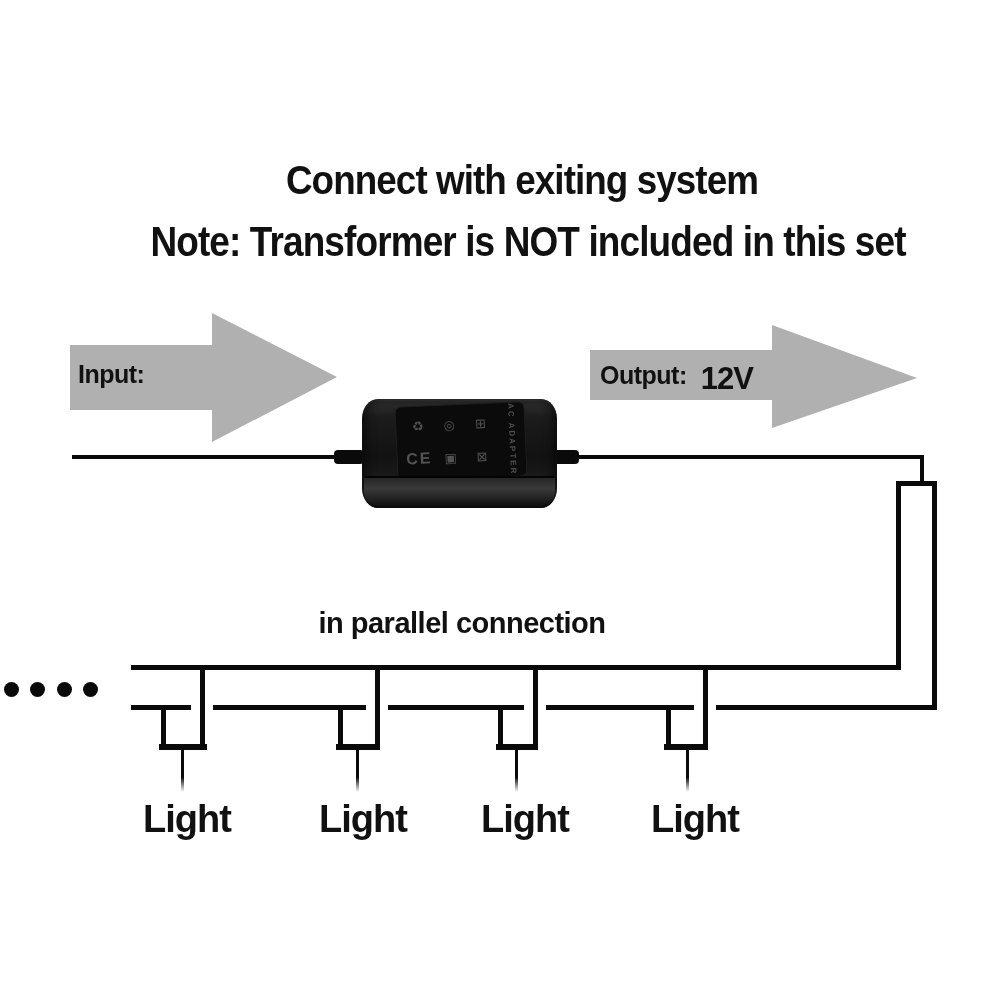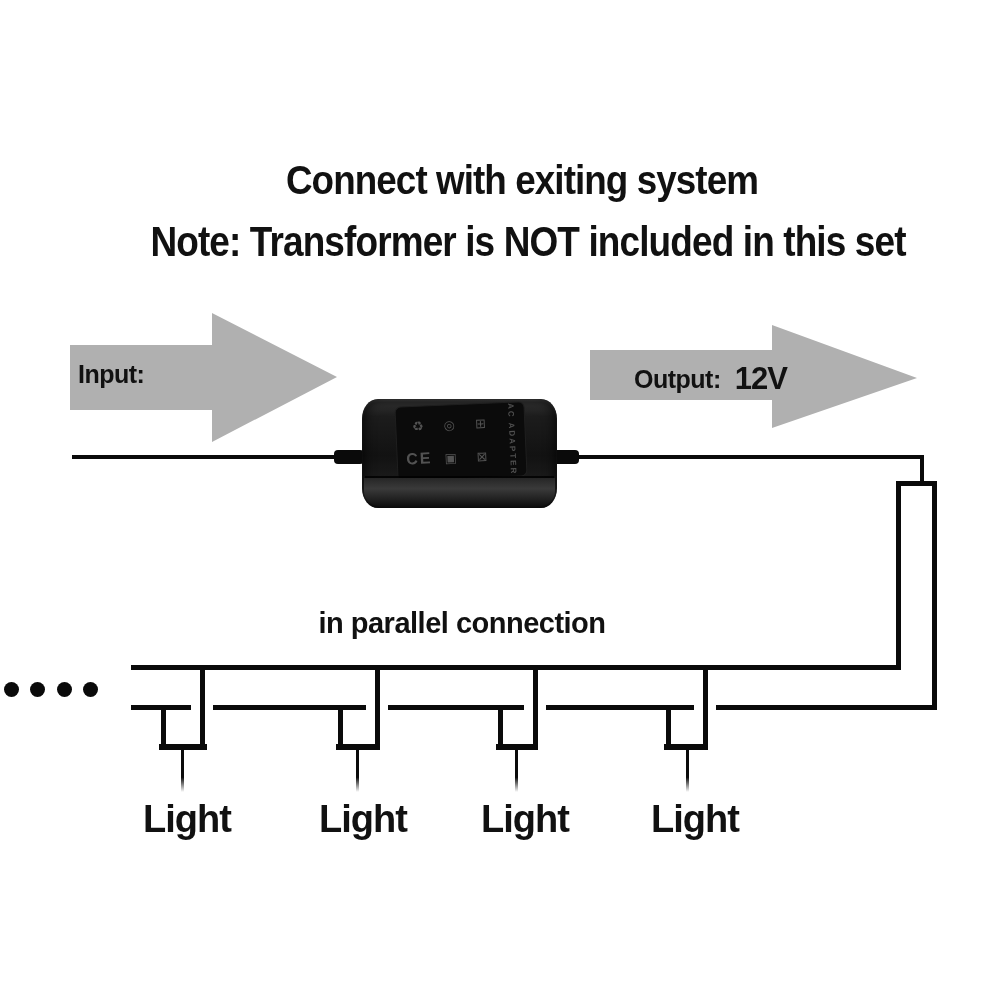--- a/index.html
+++ b/index.html
@@ -13,21 +13,21 @@
   .note{top:218px;font-size:42px;letter-spacing:-1px;transform:translateX(28px) scaleX(.88);}
   .caption{top:607px;font-size:29px;letter-spacing:-.5px;transform:translateX(-38px);}
   
   .wire{position:absolute;background:var(--wire,#0a0a0a);}
   .lead{position:absolute;width:3px;height:42px;
         background:linear-gradient(to bottom,var(--wire,#0a0a0a) 65%,rgba(10,10,10,0));}
   .dot{position:absolute;width:15px;height:15px;border-radius:50%;background:var(--wire,#0a0a0a);top:682px;}
   
   .arrow-svg{position:absolute;}
   .arrow-svg polygon{fill:var(--arrow,#b0b0b0);}
-  .arrow-label{position:absolute;display:flex;align-items:center;gap:7px;font-weight:bold;}
+  .arrow-label{position:absolute;display:flex;align-items:flex-start;gap:7px;font-weight:bold;}
   .arrow-label .pfx{font-size:25px;letter-spacing:-.5px;}
   .arrow-label .val{font-size:31px;letter-spacing:-1px;}
   
   .light-label{position:absolute;top:798px;width:150px;text-align:center;
                font-size:38px;font-weight:bold;letter-spacing:-1px;}
   
   .adapter{position:absolute;left:362px;top:399px;width:195px;height:109px;
     border-radius:16px/20px;z-index:5;
     background:linear-gradient(180deg,#3a3a3a 0%,#1c1c1c 16%,#121212 52%,#1b1b1b 74%,#323232 90%,#141414 100%);
     box-shadow:inset 0 0 14px #000, inset 0 2px 2px rgba(255,255,255,.12);}
@@ -55,21 +55,21 @@
   <svg class="arrow-svg" style="left:70px;top:313px;" width="267" height="129" viewBox="0 0 267 129">
     <polygon points="0,32 142,32 142,0 267,64 142,129 142,97 0,97"></polygon>
   </svg>
   <div class="arrow-label" style="left:78px;top:360px;">
     <span class="pfx">Input:</span>
   </div>
 
   <svg class="arrow-svg" style="left:590px;top:325px;" width="327" height="103" viewBox="0 0 327 103">
     <polygon points="0,25 182,25 182,0 327,53 182,103 182,75 0,75"></polygon>
   </svg>
-  <div class="arrow-label" style="left:634px;top:361px;gap:14px;">
+  <div class="arrow-label" style="left:600px;top:361px;gap:14px;">
     <span class="pfx">Output:</span>
     <span class="val">12V</span>
   </div>
 
   <div class="wire" style="left:72px;top:455px;width:292px;height:4px;"></div>
   <div class="bump" style="left:334px;width:30px;"></div>
   <div class="wire" style="left:557px;top:455px;width:367px;height:4px;"></div>
   <div class="bump" style="left:553px;width:26px;"></div>
   <div class="wire" style="left:920px;top:455px;width:4px;height:30px;"></div>
   <div class="wire" style="left:896px;top:481px;width:41px;height:5px;"></div>

